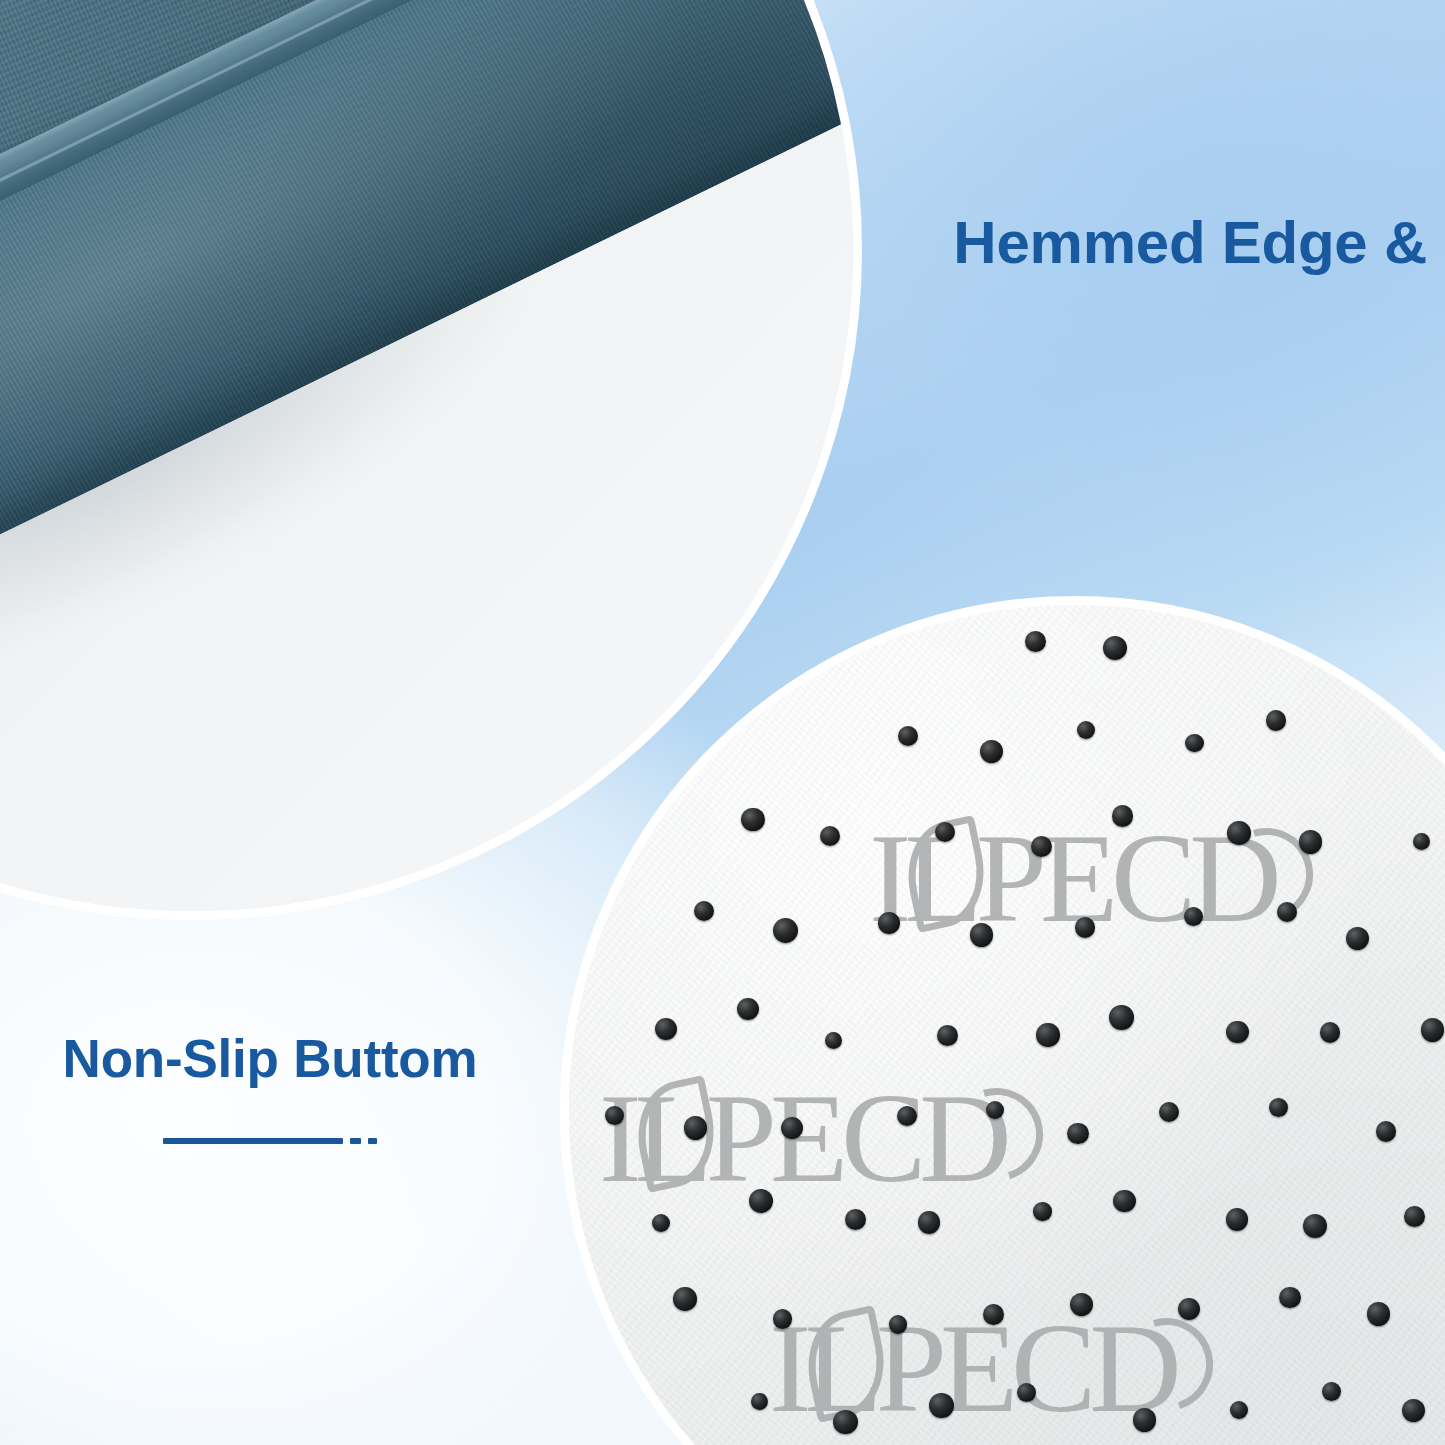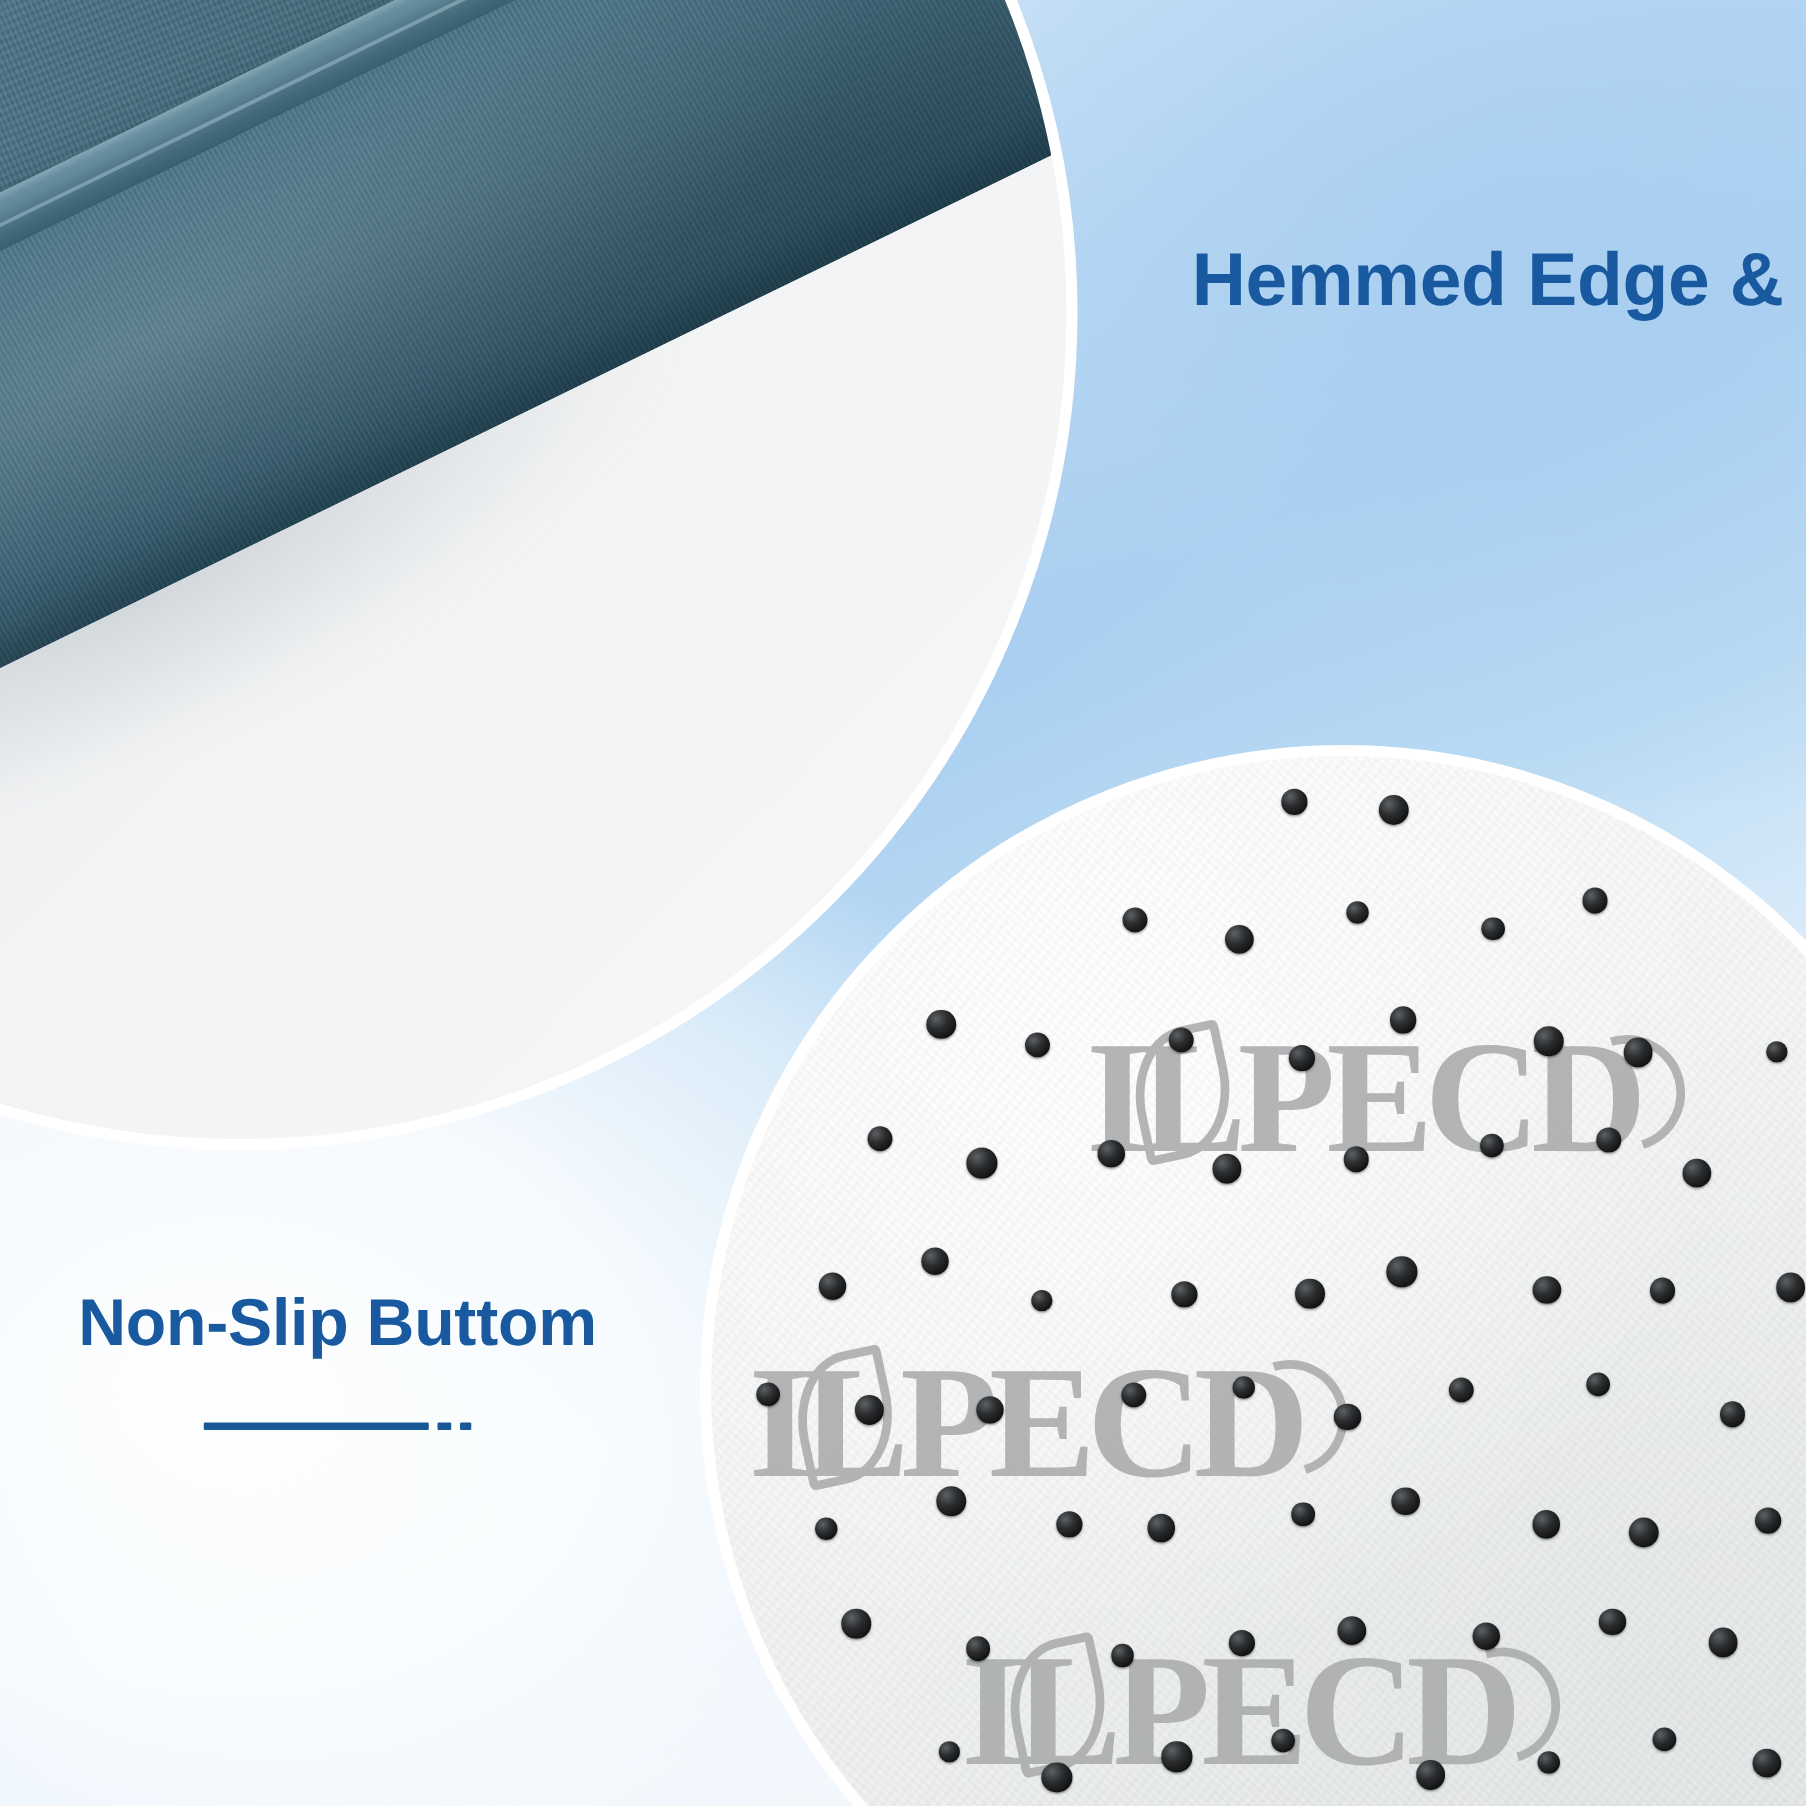--- a/index.html
+++ b/index.html
@@ -194,21 +194,21 @@
     background:
       repeating-linear-gradient(42deg, rgba(0,0,0,0.018) 0 2px, rgba(255,255,255,0.02) 2px 5px),
       repeating-linear-gradient(128deg, rgba(0,0,0,0.014) 0 3px, rgba(255,255,255,0.018) 3px 7px);
     opacity: 0.9;
   }
   
   .felt-mark {
     position: absolute;
     color: #a9abac;
     font-family: "Liberation Serif", serif;
-    font-weight: 700;
+    font-weight: 400;
     letter-spacing: -0.055em;
     white-space: nowrap;
     opacity: 0.88;
     user-select: none;
   }
   .felt-mark .leaf {
     position: absolute;
     left: 0.30em;
     top: 0.13em;
     width: 0.50em;
@@ -247,21 +247,21 @@
     right: 18px;
     top: 186px;
     width: 760px;
     text-align: right;
     color: #18599f;
     font-size: 60px;
     line-height: 1.27;
     font-weight: 700;
     letter-spacing: -0.004em;
   }
-  .headline .ln { display: block; }
+  .headline .ln { display: block; margin-top: 19px; }
 
   
   .feature {
     position: absolute;
     left: 0;
     top: 1030px;
     width: 540px;
     text-align: center;
   }
   .feature-title {

